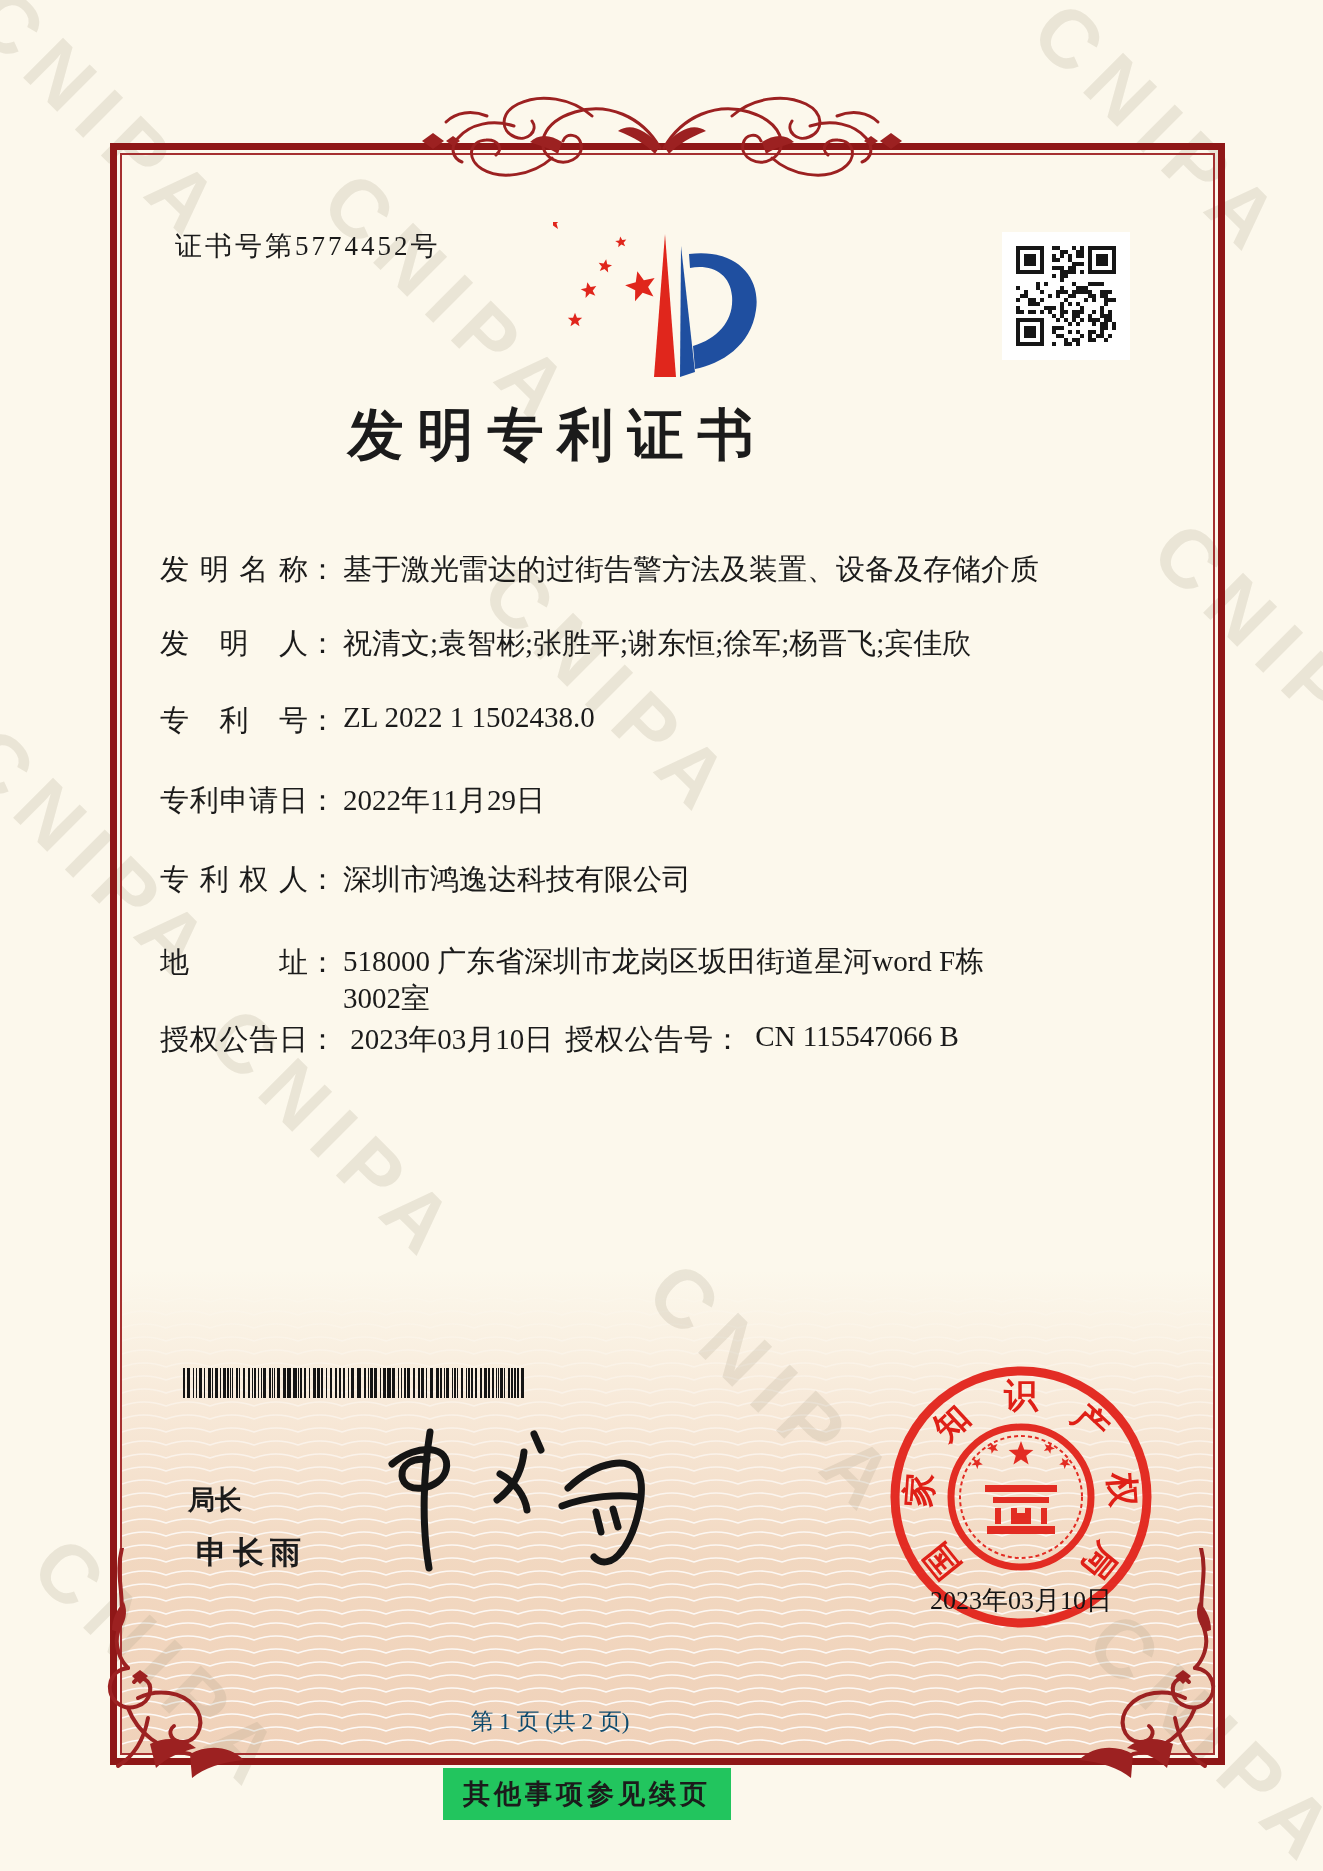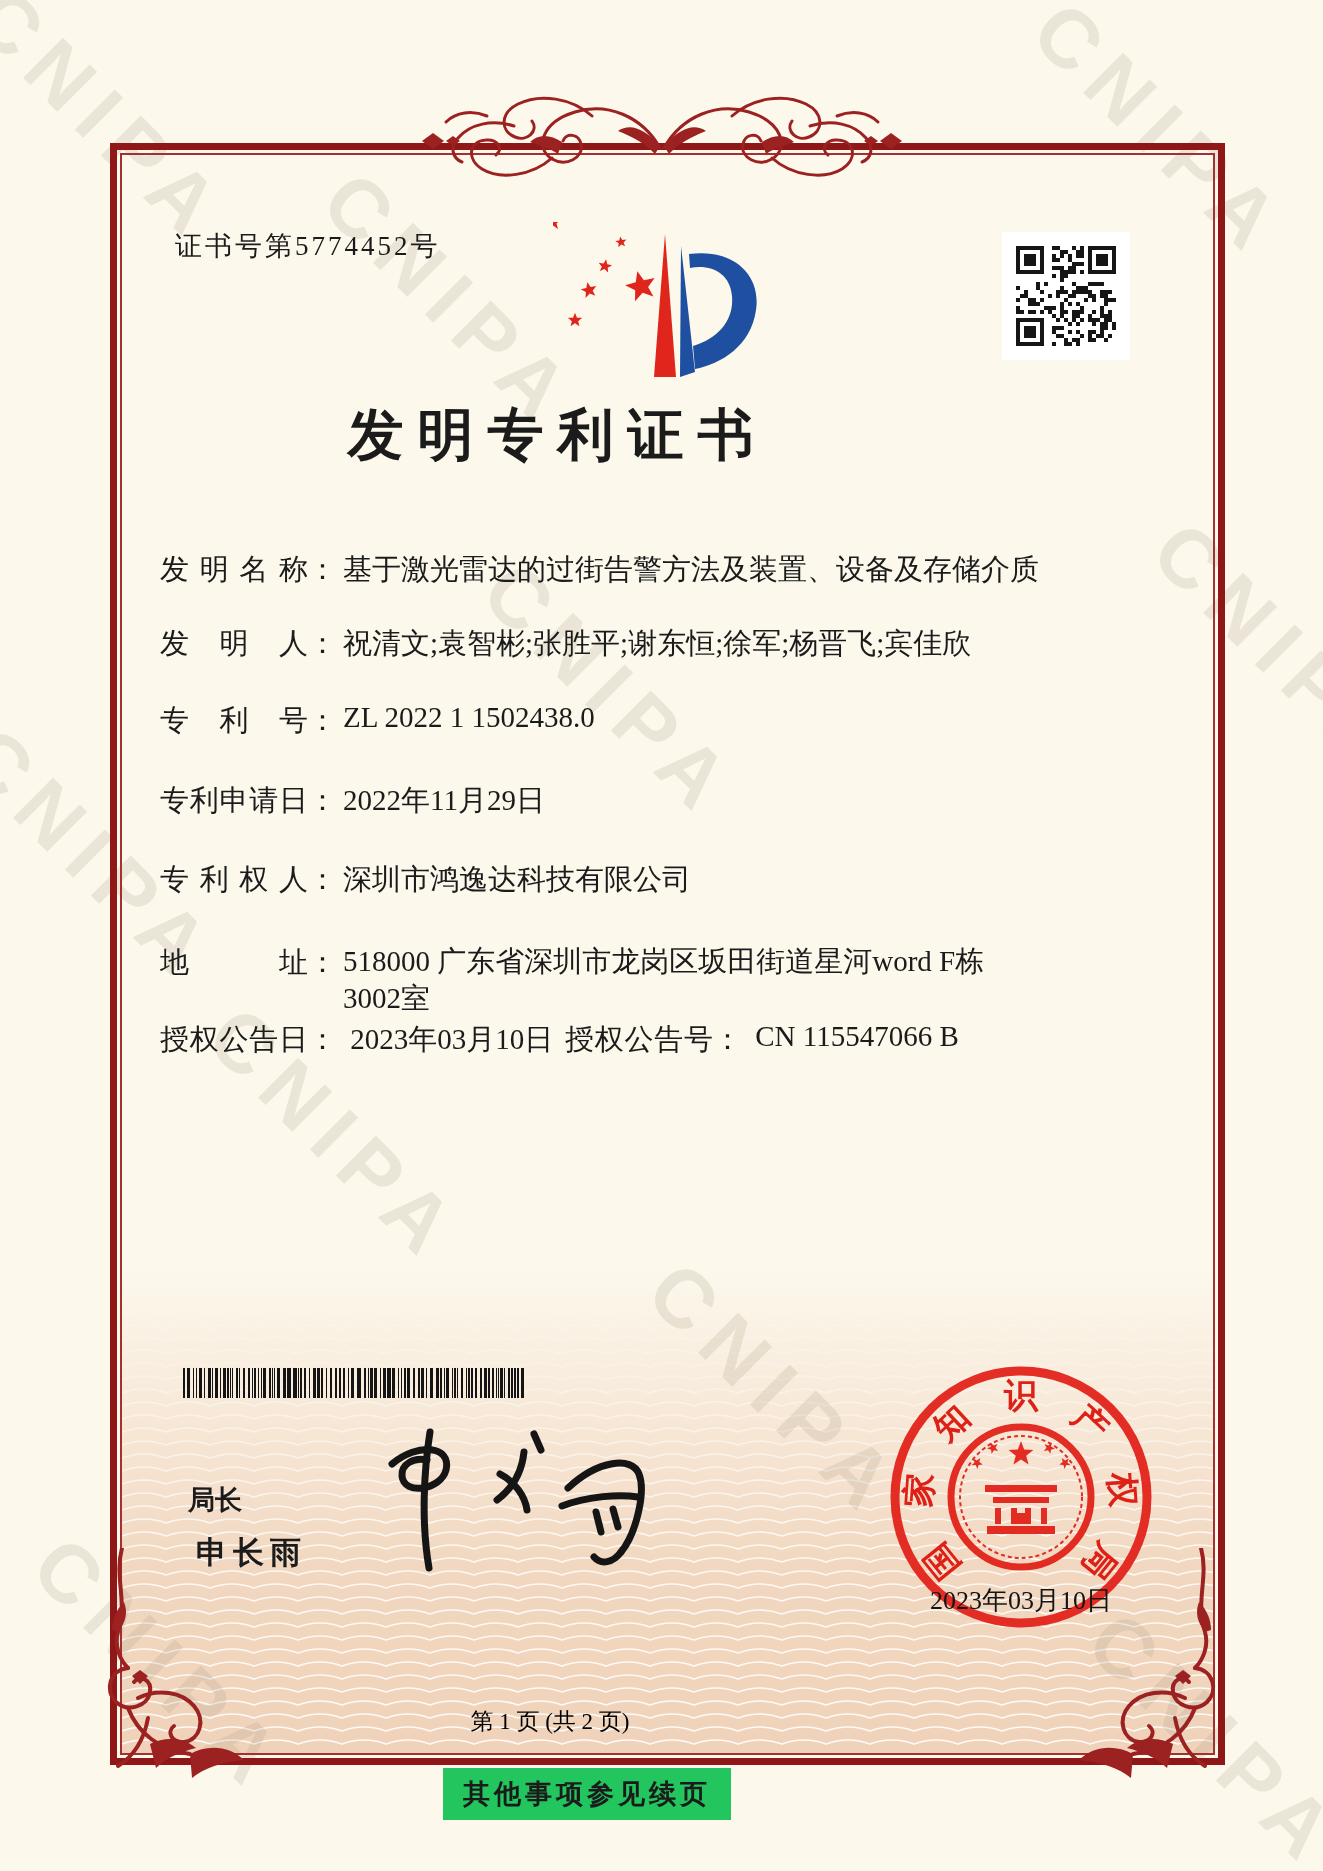--- a/index.html
+++ b/index.html
@@ -55,21 +55,21 @@
     font-family:"Liberation Sans","DejaVu Sans",sans-serif; font-weight:bold; font-size:27px;
   }
   .officer-name{
     position:absolute; left:196px; top:1532px; z-index:4;
     font-family:"Liberation Sans","DejaVu Sans",sans-serif; font-weight:bold; font-size:31px; letter-spacing:6px;
   }
   .signature{ position:absolute; left:372px; top:1426px; z-index:5; }
   .seal{ position:absolute; left:881px; top:1357px; z-index:5; }
   .page-num{
     position:absolute; left:420px; top:1706px; width:260px; z-index:4;
-    text-align:center; font-size:23px; color:#000000;
+    text-align:center; font-size:23px; color:#0c4a6e;
   }
   .note-box{
     position:absolute; left:443px; top:1768px; z-index:6;
     background:#22c55e; padding:8px 20px; font-size:27px; letter-spacing:4px; font-weight:bold;
   }
   .orn{ position:absolute; z-index:3; }
   .orn-top{ left:392px; top:86px; }
   .orn-bl{ left:98px; top:1548px; }
   .orn-br{ left:1075px; top:1548px; transform:scaleX(-1); }
 </style>

